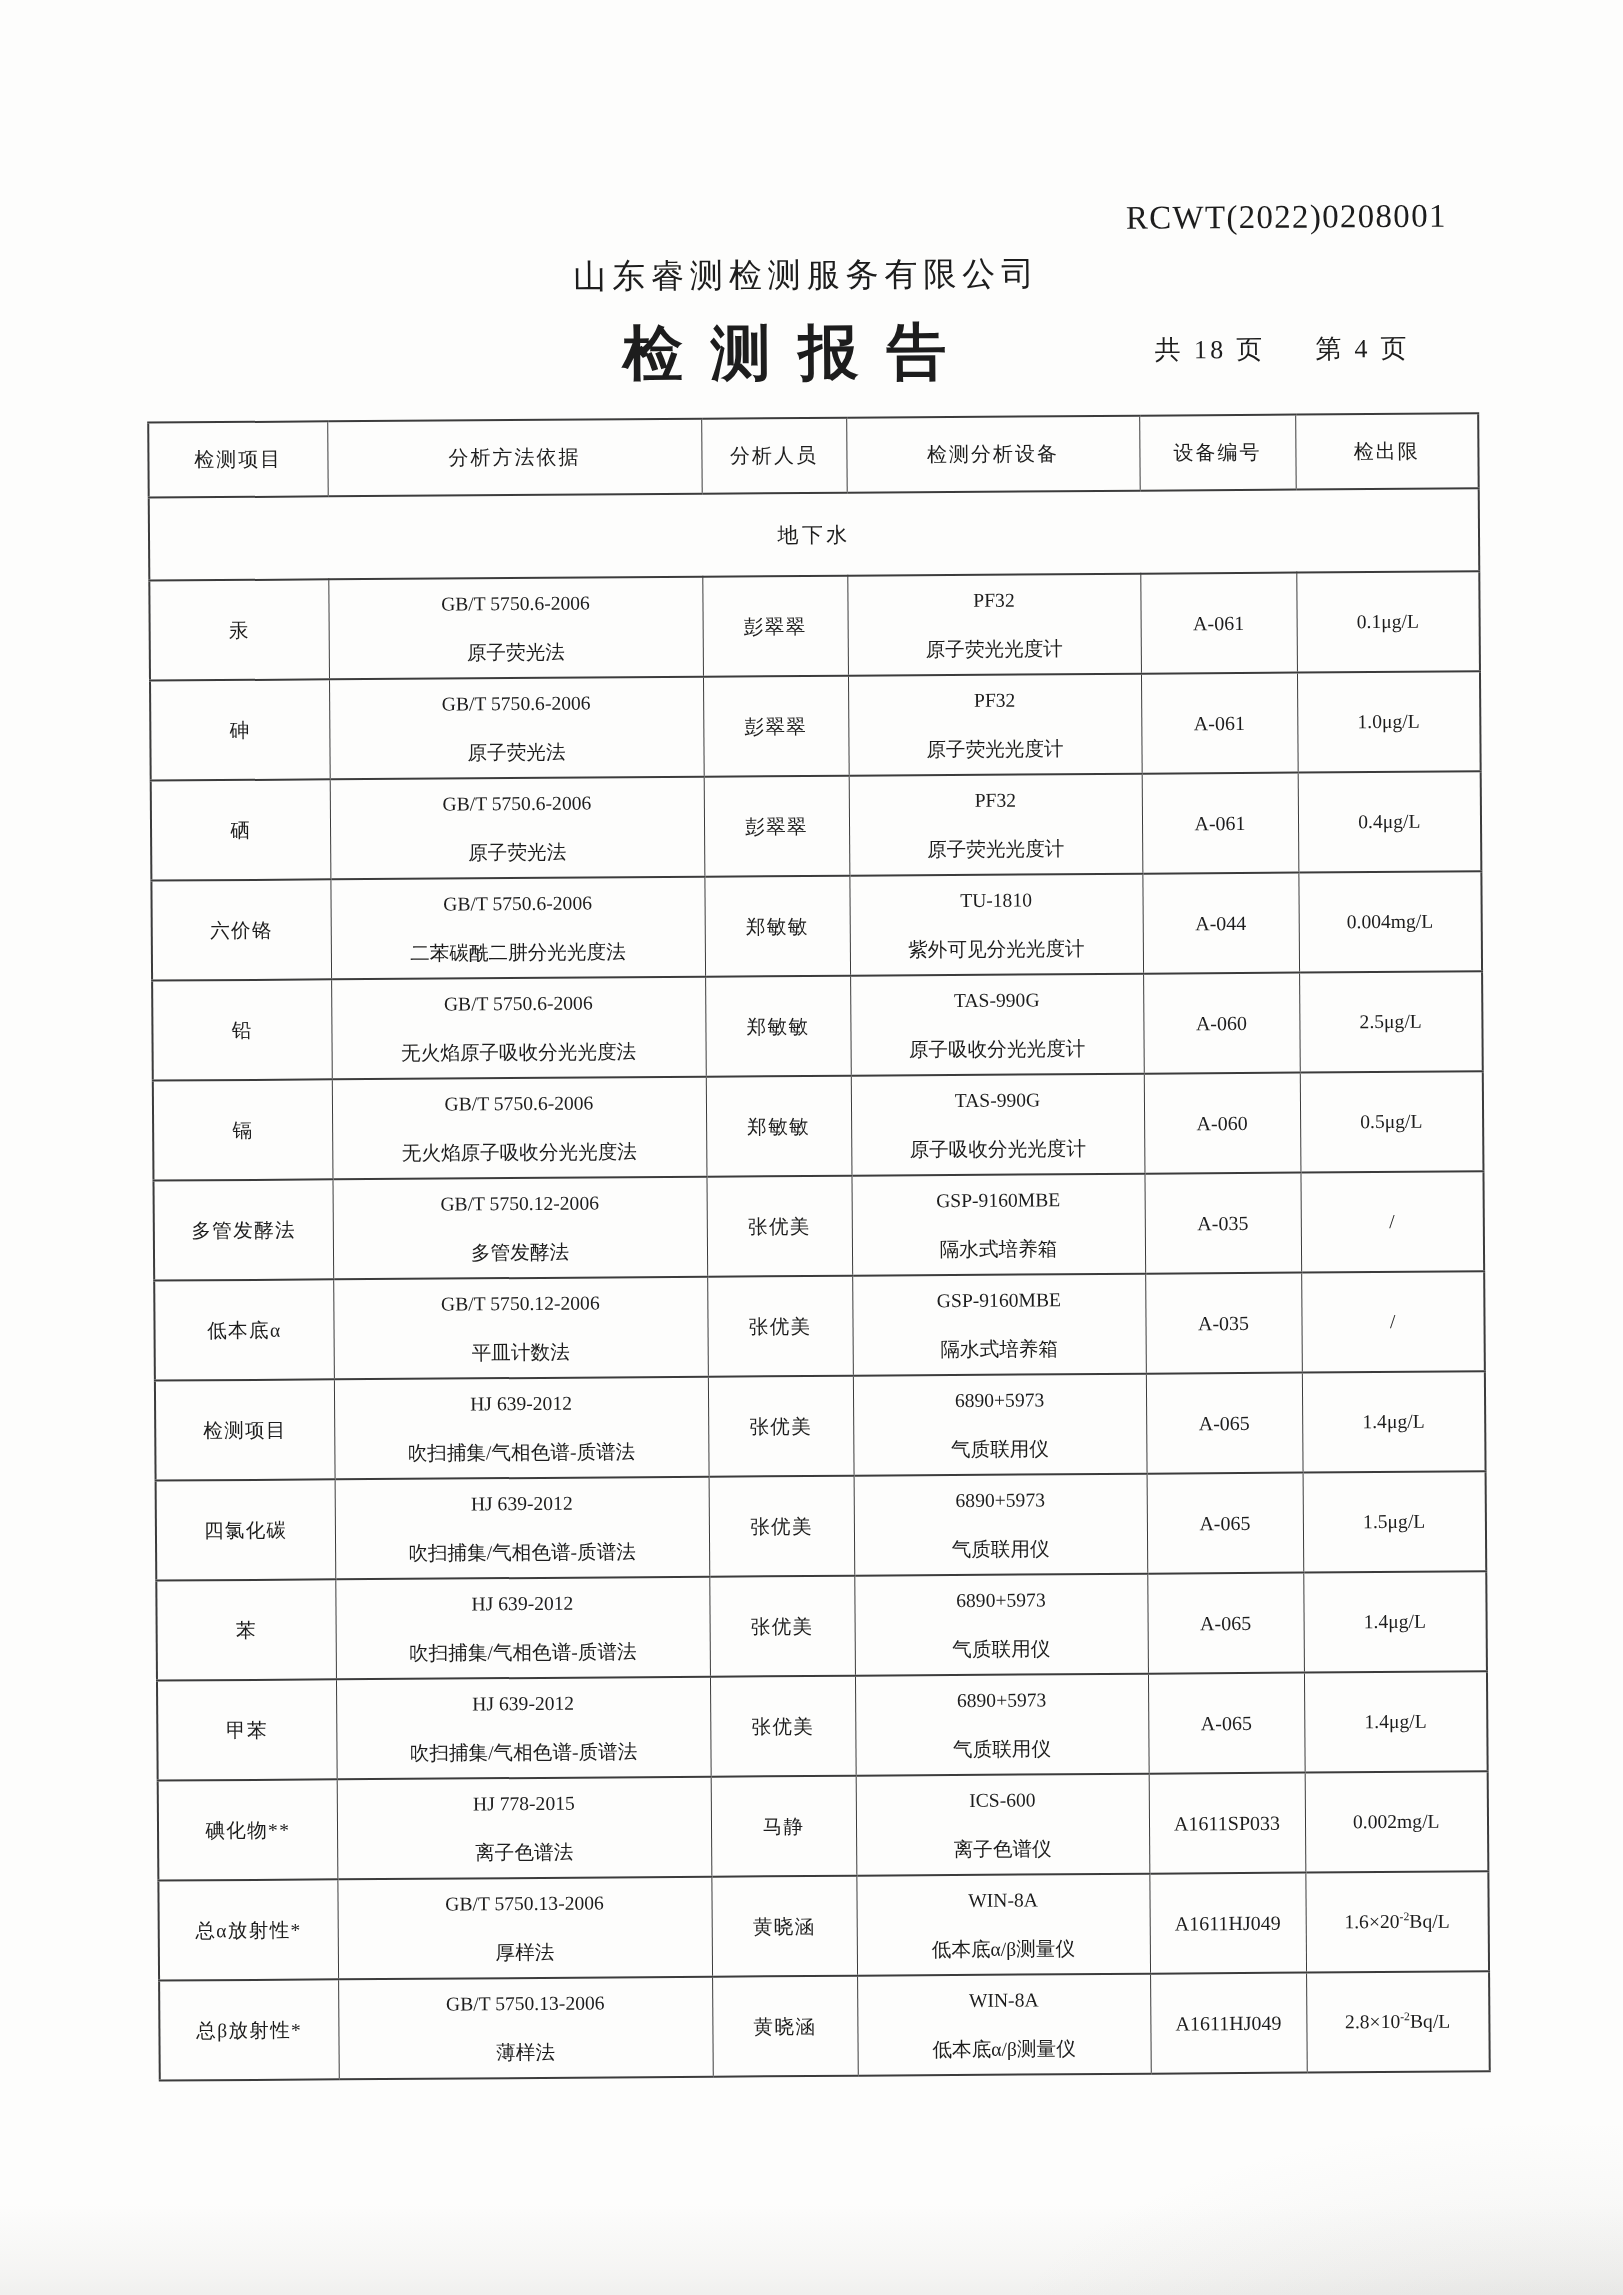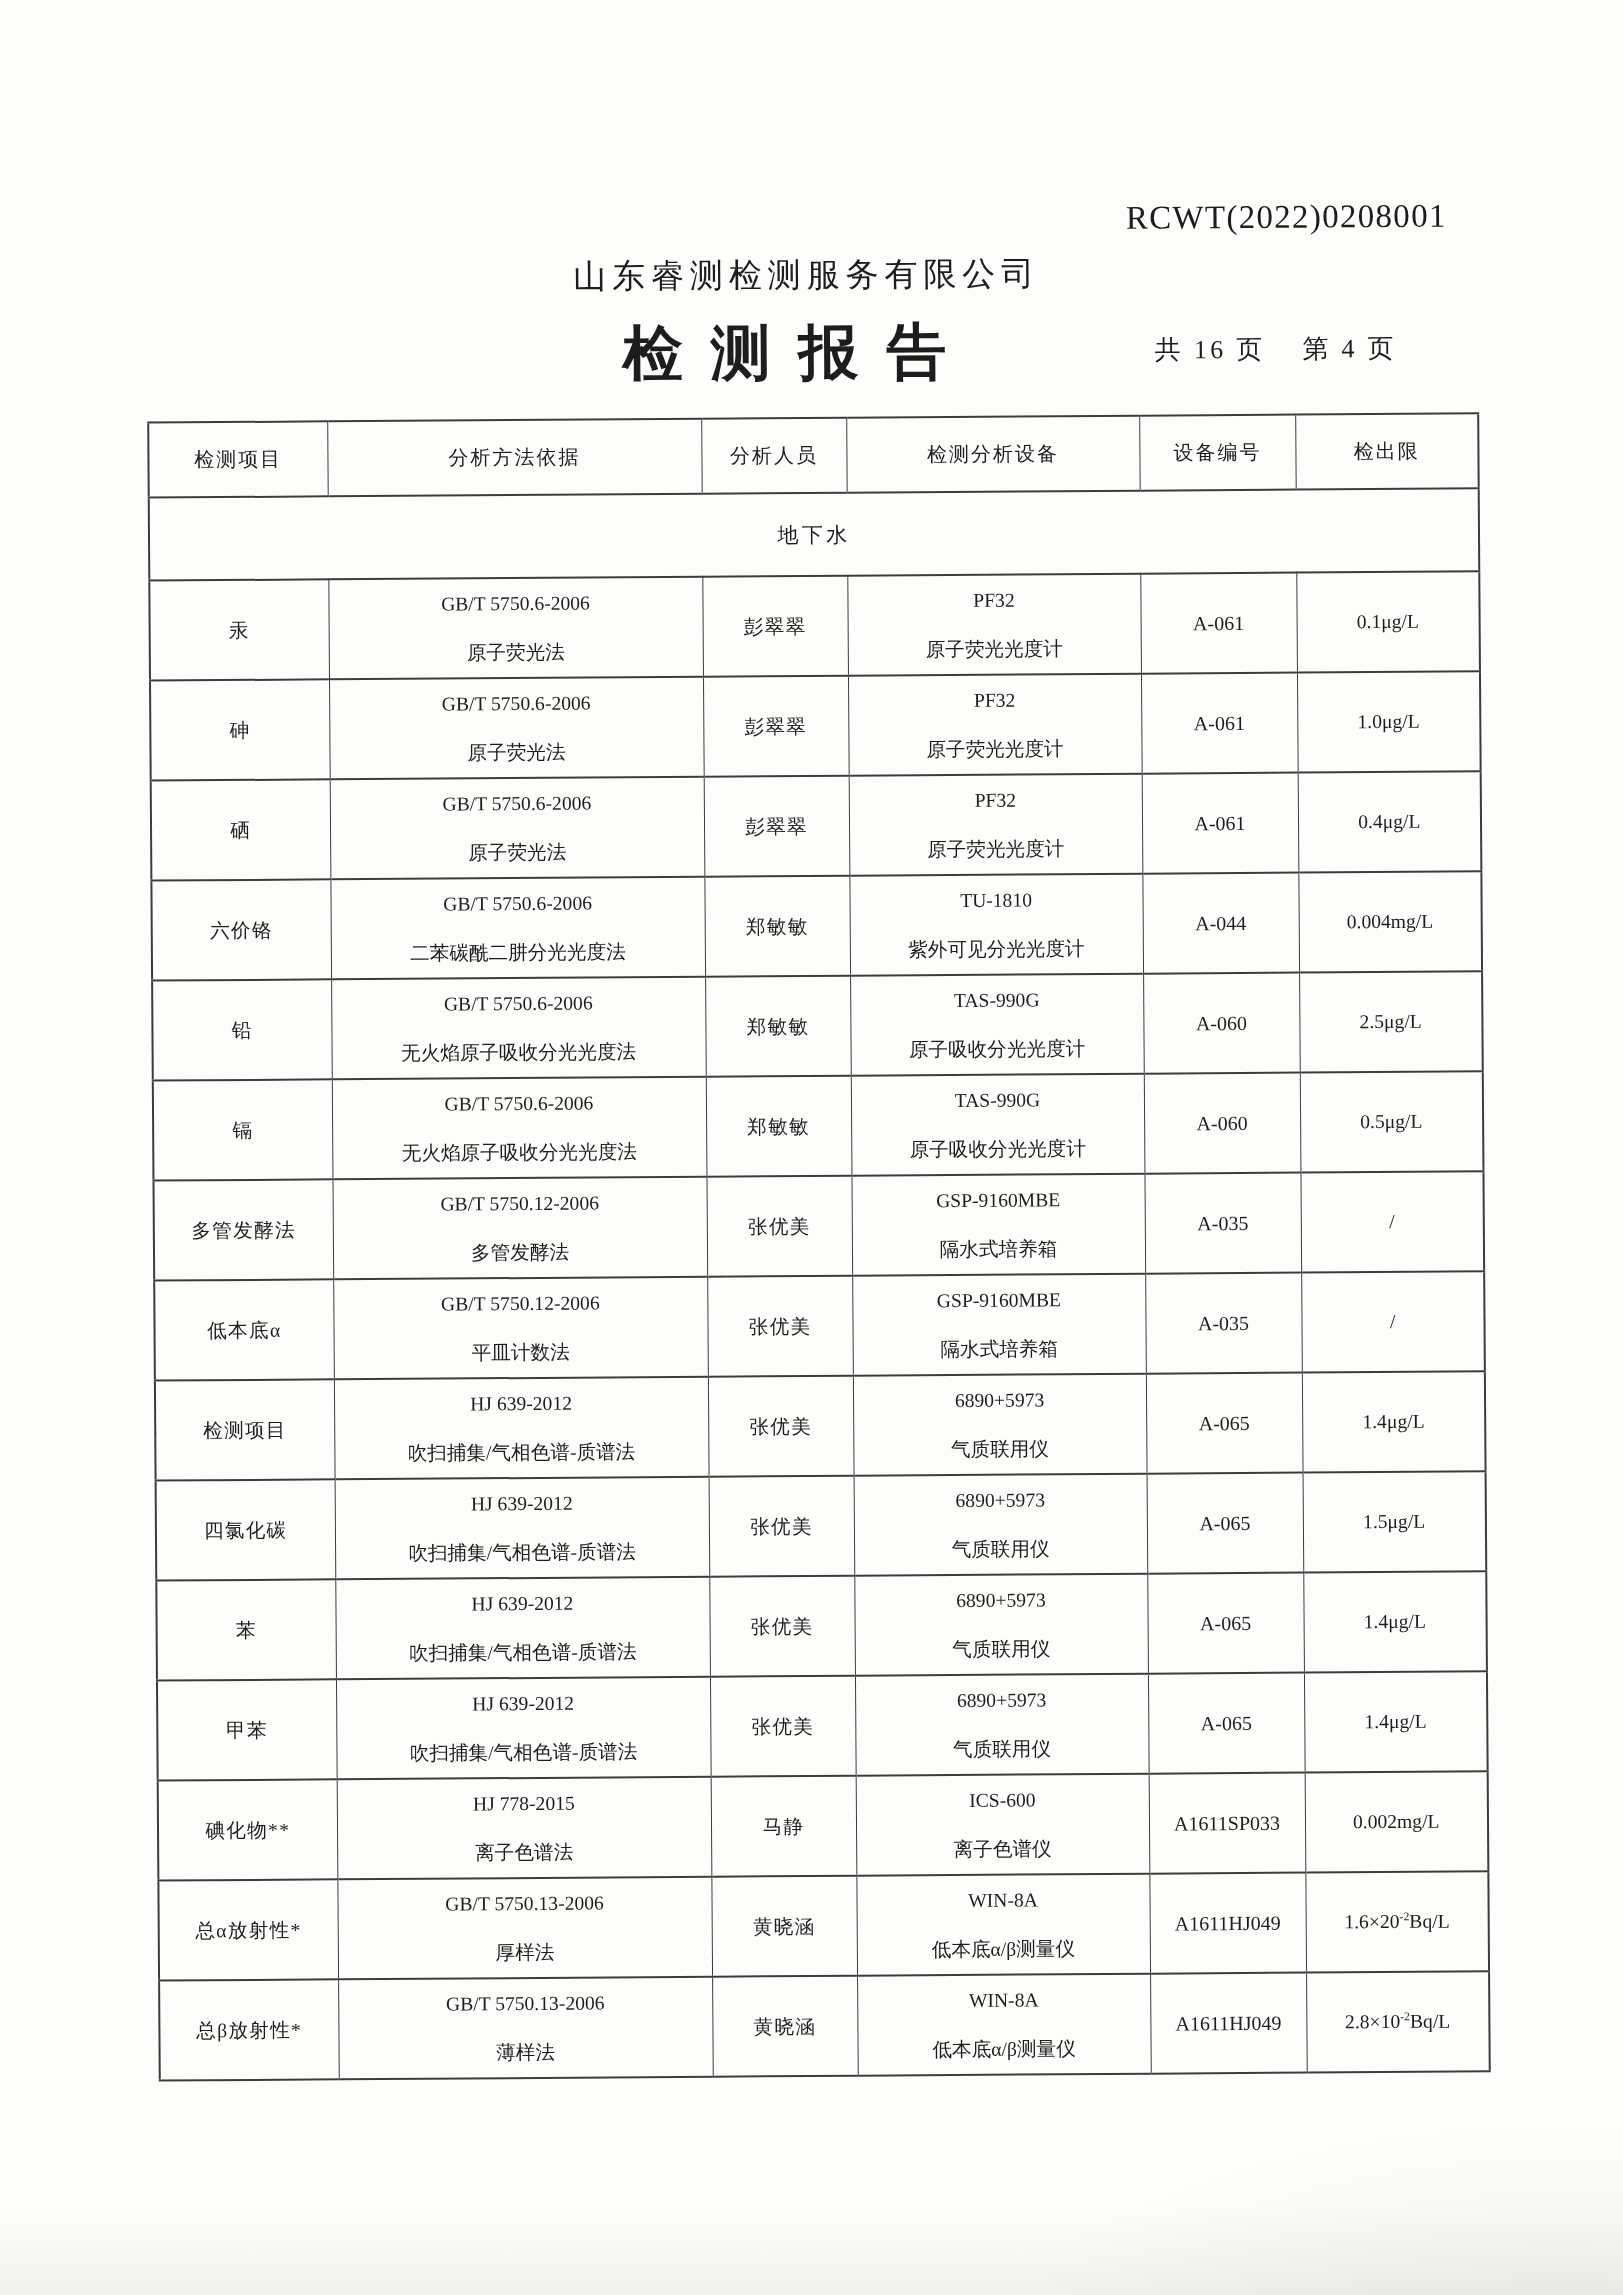--- a/index.html
+++ b/index.html
@@ -47,21 +47,21 @@
     letter-spacing: 6.5px;
     white-space: nowrap;
   }
   .page-info {
     position: absolute;
     top: 335px; left: 1159px;
     font-size: 26px;
     letter-spacing: 3.3px;
     white-space: nowrap;
   }
-  .page-info .pg2 { margin-left: 27px; }
+  .page-info .pg2 { margin-left: 40px; }
 
   table.report {
     position: absolute;
     top: 417px; left: 151px;
     width: 1329px;
     border-collapse: collapse;
     table-layout: fixed;
     text-align: center;
     font-size: 19.6px;
     color: #1d1d1d;
@@ -104,21 +104,21 @@
 <body>
 
 <div class="page">
   <div class="sheet">
 
     <div class="doc-number">RCWT(2022)0208001</div>
     <div class="company">山东睿测检测服务有限公司</div>
     <div class="title">检 测 报 告</div>
 
     <div class="page-info">
-      <span class="pg1">共 16 页</span>
+      <span class="pg1">共 18 页</span>
       <span class="pg2">第 4 页</span>
     </div>
 
     <table class="report">
       <colgroup>
         <col style="width:179px">
         <col style="width:374px">
         <col style="width:145px">
         <col style="width:293px">
         <col style="width:156px">

